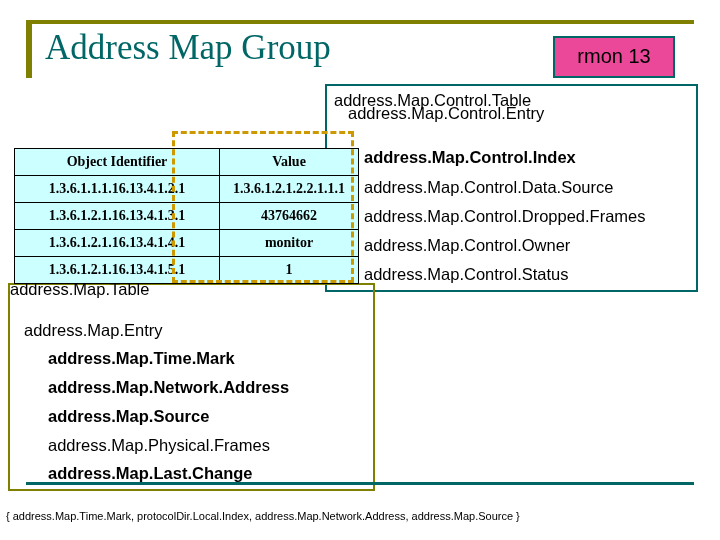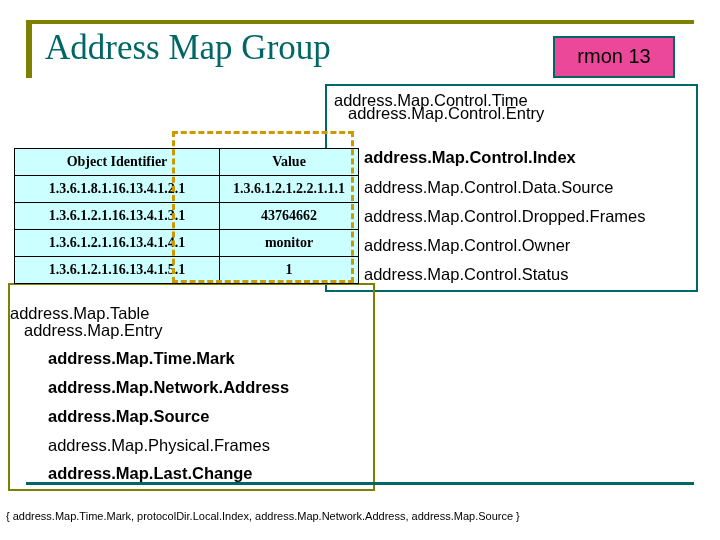--- a/index.html
+++ b/index.html
@@ -163,48 +163,48 @@
   <div class="title-bar-top"></div>
   <div class="title-bar-left"></div>
   <div class="title-text">Address Map Group</div>
 
   <div class="rmon-box">
     <span>rmon 13</span>
   </div>
 
   <div class="control-box"></div>
 
-  <div class="mib plain" style="left:334px; top:91px;">address.Map.Control.Time</div>
+  <div class="mib plain" style="left:334px; top:91px;">address.Map.Control.Table</div>
   <div class="mib plain" style="left:348px; top:104px;">address.Map.Control.Entry</div>
   <div class="mib bold" style="left:364px; top:148px;">address.Map.Control.Index</div>
   <div class="mib plain" style="left:364px; top:178px;">address.Map.Control.Data.Source</div>
   <div class="mib plain" style="left:364px; top:207px;">address.Map.Control.Dropped.Frames</div>
   <div class="mib plain" style="left:364px; top:265px;">address.Map.Control.Status</div>
   <div class="mib plain" style="left:364px; top:236px;">address.Map.Control.Owner</div>
 
   <div class="map-box"></div>
 
-  <div class="mib plain" style="left:10px; top:304px;">address.Map.Table</div>
+  <div class="mib plain" style="left:10px; top:280px;">address.Map.Table</div>
   <div class="mib plain" style="left:24px; top:321px;">address.Map.Entry</div>
   <div class="mib bold" style="left:48px; top:349px;">address.Map.Time.Mark</div>
   <div class="mib bold" style="left:48px; top:378px;">address.Map.Network.Address</div>
   <div class="mib bold" style="left:48px; top:407px;">address.Map.Source</div>
   <div class="mib plain" style="left:48px; top:436px;">address.Map.Physical.Frames</div>
   <div class="mib plain" style="left:48px; top:464px;font-weight:bold;">address.Map.Last.Change</div>
 
   <table class="oid-table">
     <thead>
       <tr>
         <th class="col-oid">Object Identifier</th>
         <th class="col-val">Value</th>
       </tr>
     </thead>
     <tbody>
       <tr>
-        <td class="col-oid">1.3.6.1.8.1.16.13.4.1.2.1</td>
+        <td class="col-oid">1.3.6.1.1.1.16.13.4.1.2.1</td>
         <td class="col-val">1.3.6.1.2.1.2.2.1.1.1</td>
       </tr>
       <tr>
         <td class="col-oid">1.3.6.1.2.1.16.13.4.1.3.1</td>
         <td class="col-val">43764662</td>
       </tr>
       <tr>
         <td class="col-oid">1.3.6.1.2.1.16.13.4.1.4.1</td>
         <td class="col-val">monitor</td>
       </tr>

